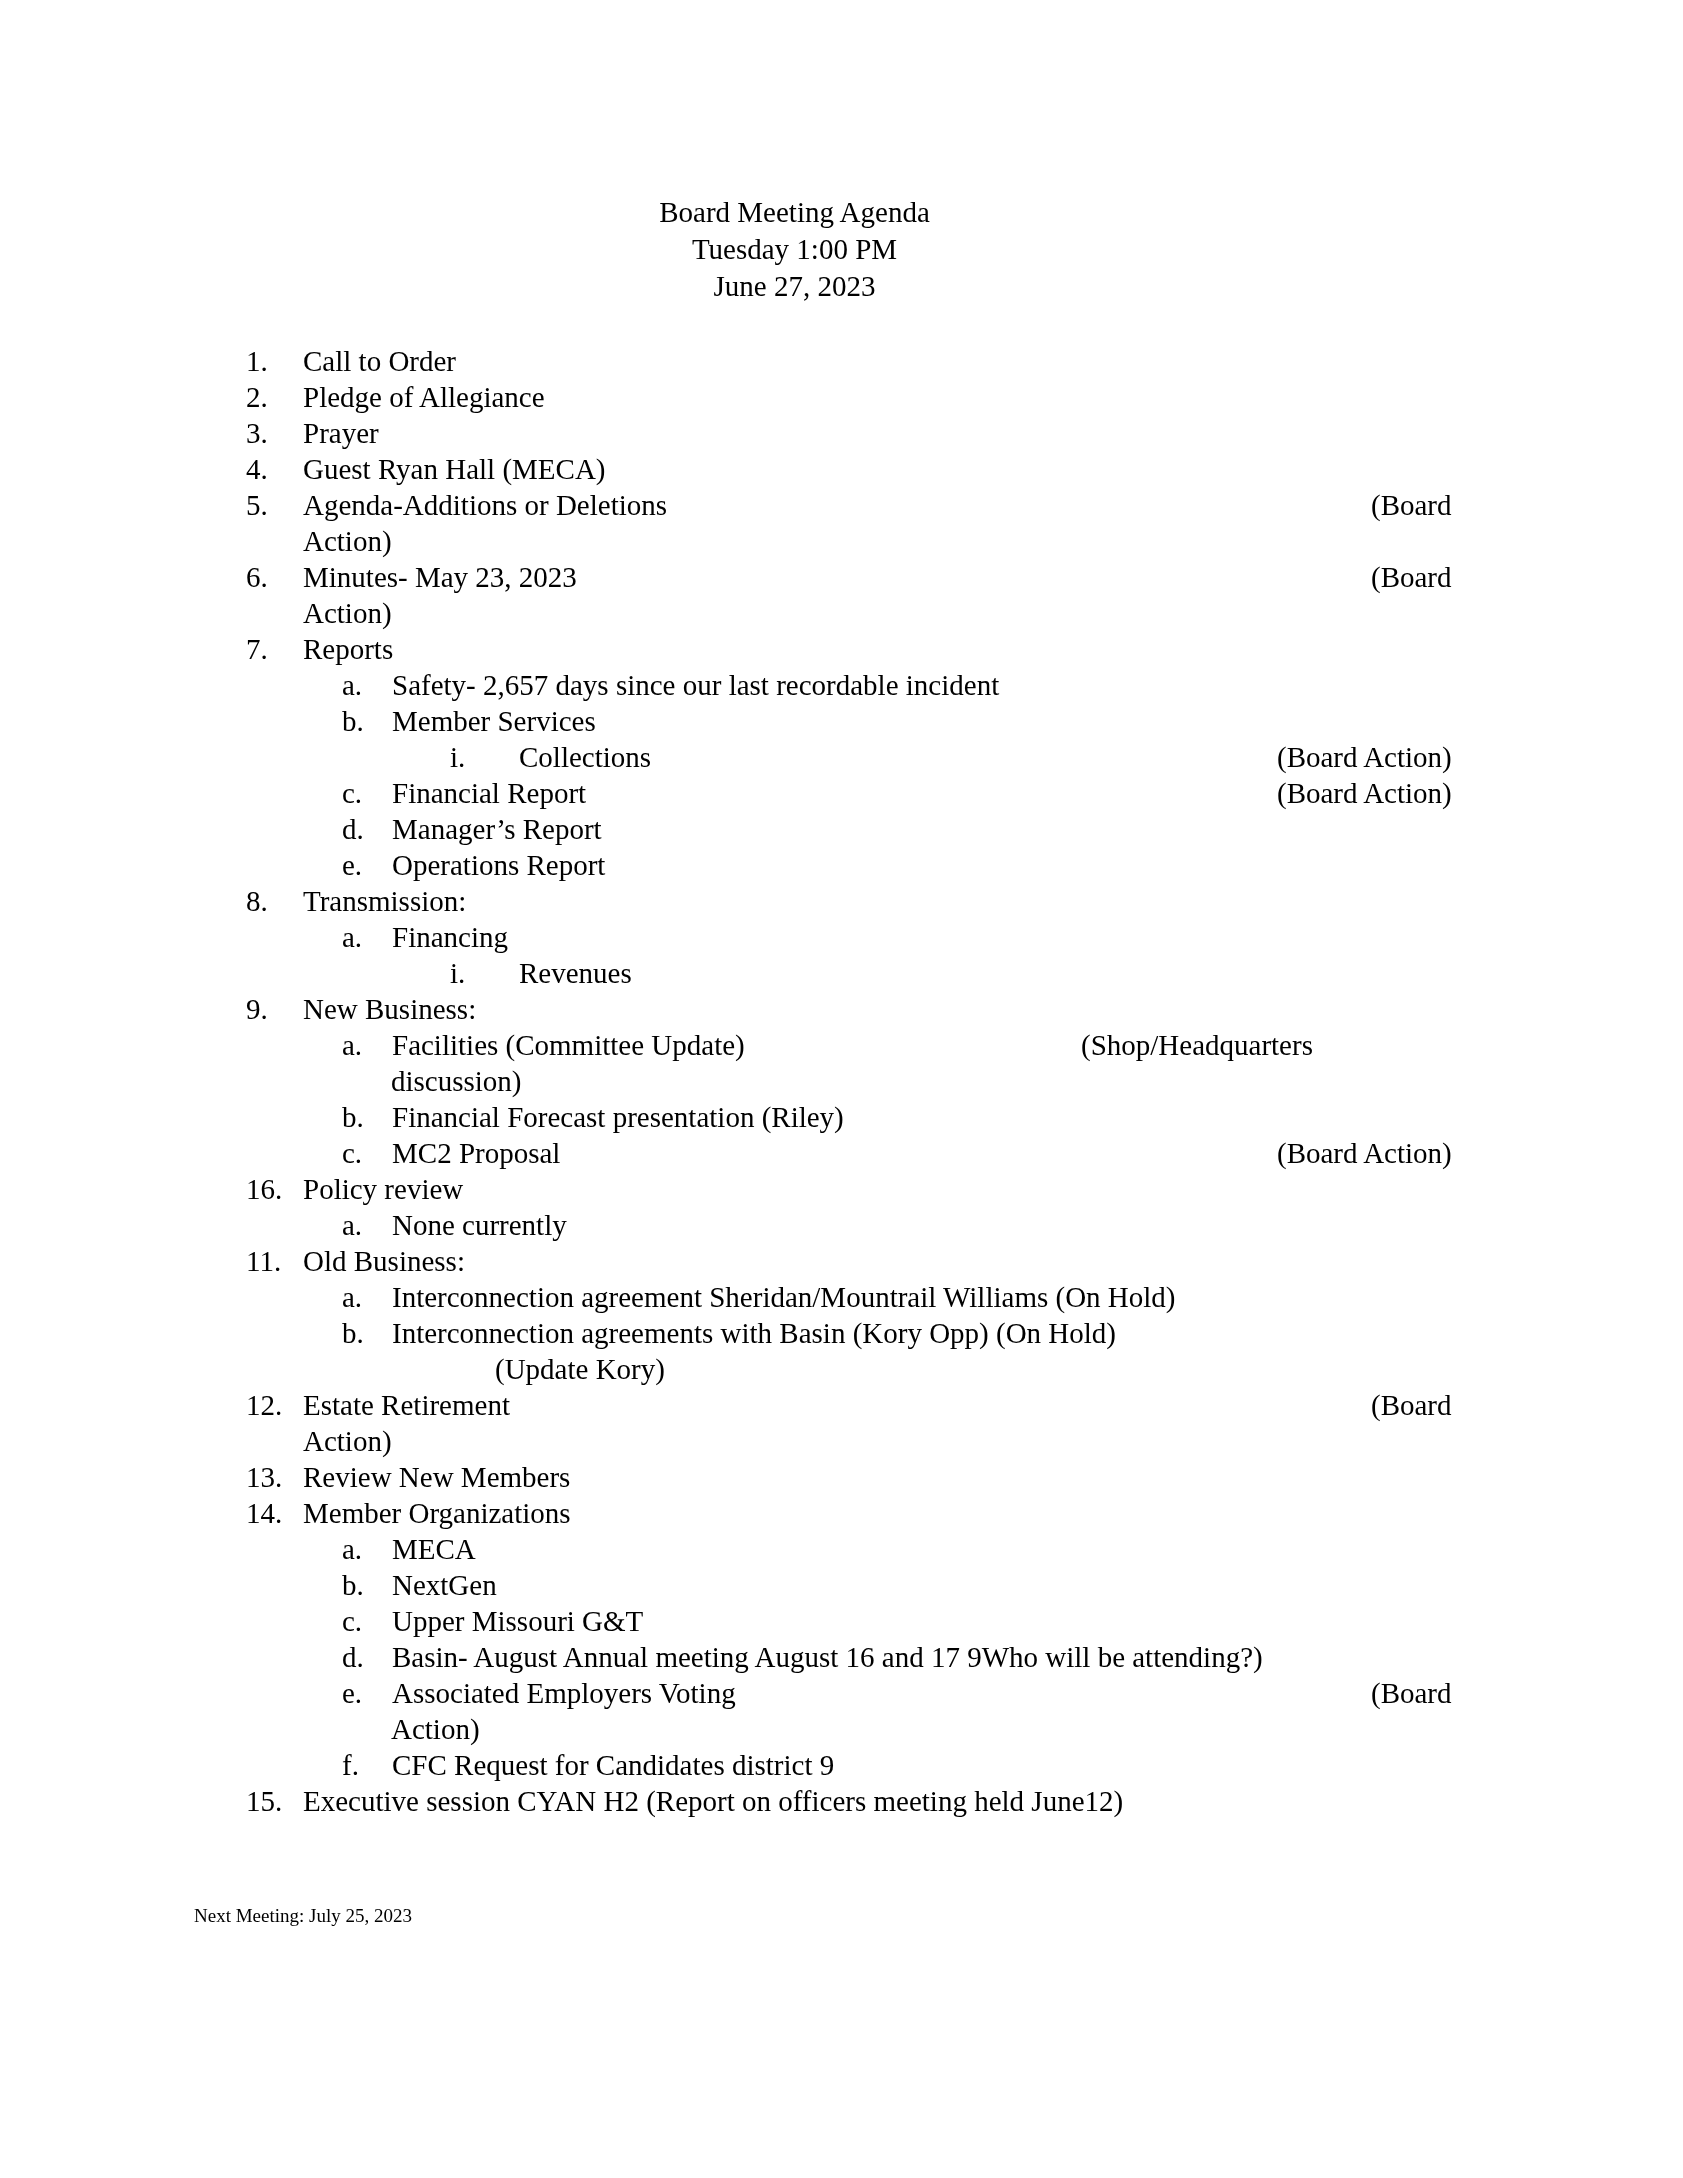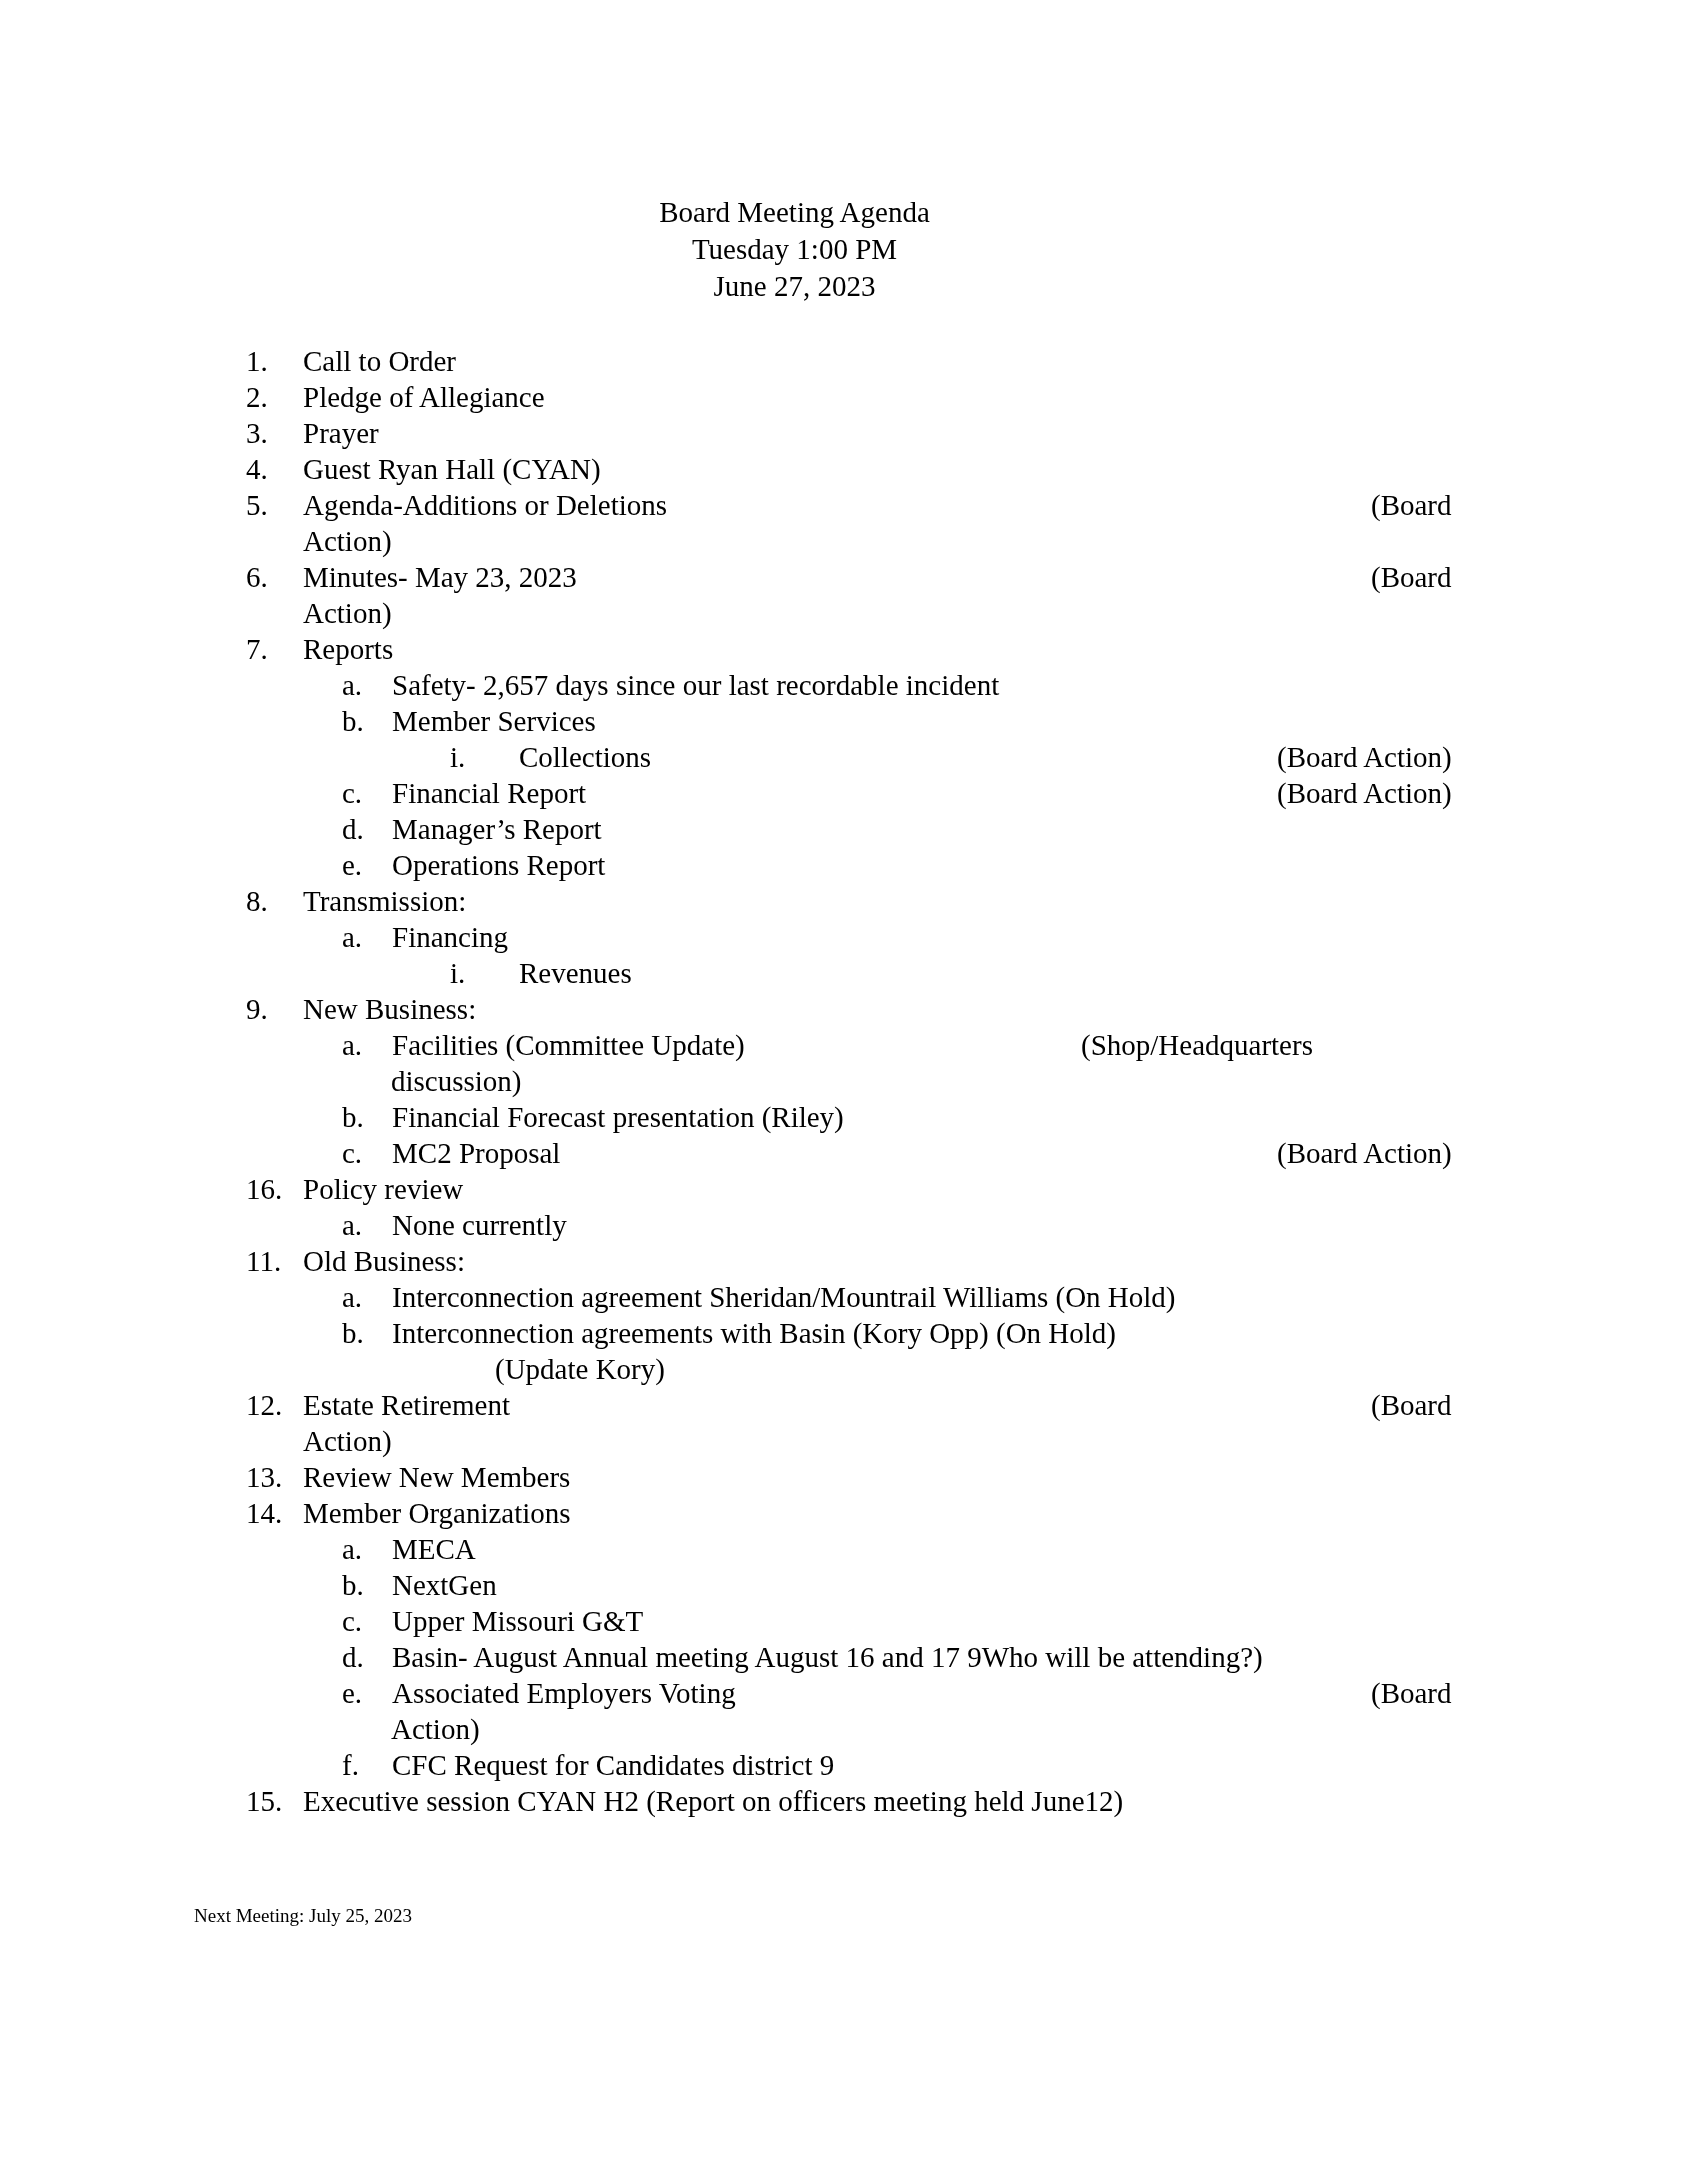--- a/index.html
+++ b/index.html
@@ -107,21 +107,21 @@
       <span class="body-text">Pledge of Allegiance</span>
     </div>
 
     <div class="row lvl1">
       <span class="marker">3.</span>
       <span class="body-text">Prayer</span>
     </div>
 
     <div class="row lvl1">
       <span class="marker">4.</span>
-      <span class="body-text">Guest Ryan Hall (CYAN)</span>
+      <span class="body-text">Guest Ryan Hall (MECA)</span>
     </div>
 
     <div class="row lvl1">
       <span class="marker">5.</span>
       <span class="body-text">Agenda-Additions or Deletions</span>
       <span class="right-note note-board">(Board</span>
     </div>
     <div class="row cont-lvl1">
       <span class="body-text">Action)</span>
     </div>

